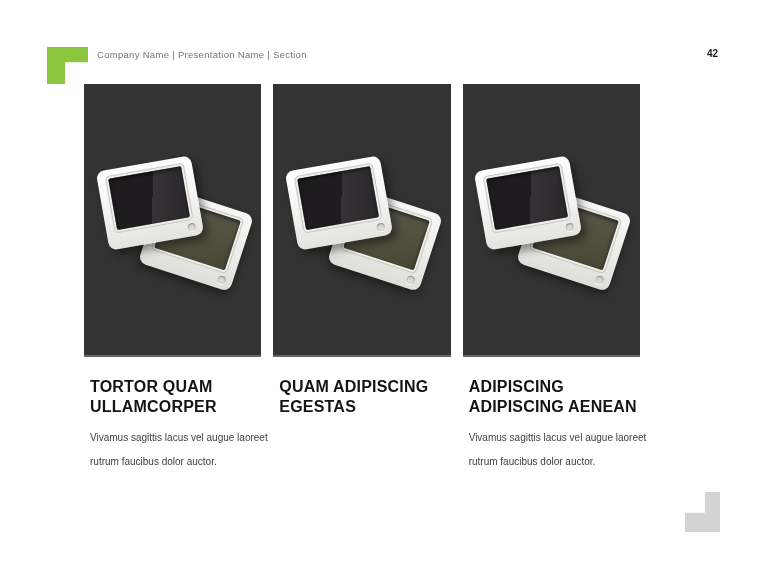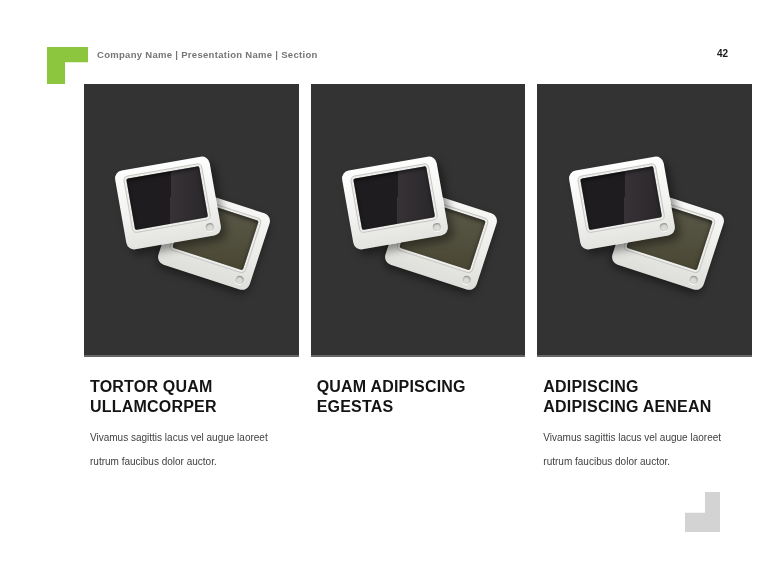--- a/index.html
+++ b/index.html
@@ -30,29 +30,29 @@
   }
   .corner-br{
     position:absolute;right:48px;bottom:44px;width:35px;height:40px;
     background:var(--corner_gray);
     -webkit-clip-path:polygon(100% 0,100% 100%,0 100%,0 52%,57% 52%,57% 0);
     clip-path:polygon(100% 0,100% 100%,0 100%,0 52%,57% 52%,57% 0);
   }
   
   .breadcrumb{
     position:absolute;left:97px;top:49px;
-    font-size:9.5px;letter-spacing:.3px;color:var(--header_text);font-weight:bold;
+    font-size:9.5px;letter-spacing:.3px;color:var(--header_text);
   }
   .page-number{
-    position:absolute;right:40px;top:48px;
+    position:absolute;right:50px;top:48px;
     font-size:10px;font-weight:700;color:var(--page_number_text);
   }
   
   .cards{
-    position:absolute;left:84px;top:84px;width:668px;
+    position:absolute;left:84px;top:84px;width:556px;
     display:flex;gap:12px;justify-content:center;
   }
   .card{flex:1;min-width:0;}
   .card-image{
     position:relative;height:273px;
     background:var(--card_background);
   }
   .card-image::after{
     content:"";position:absolute;left:0;right:0;bottom:0;height:2px;
     background:rgba(255,255,255,.25);

